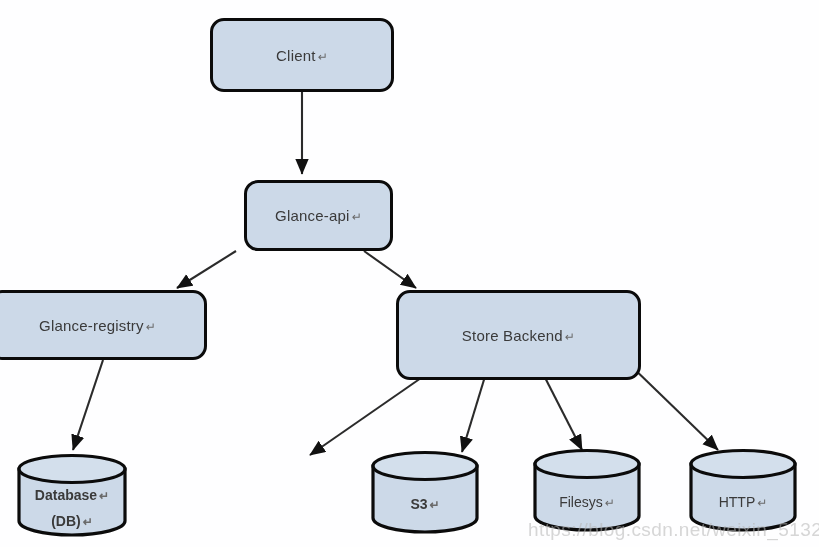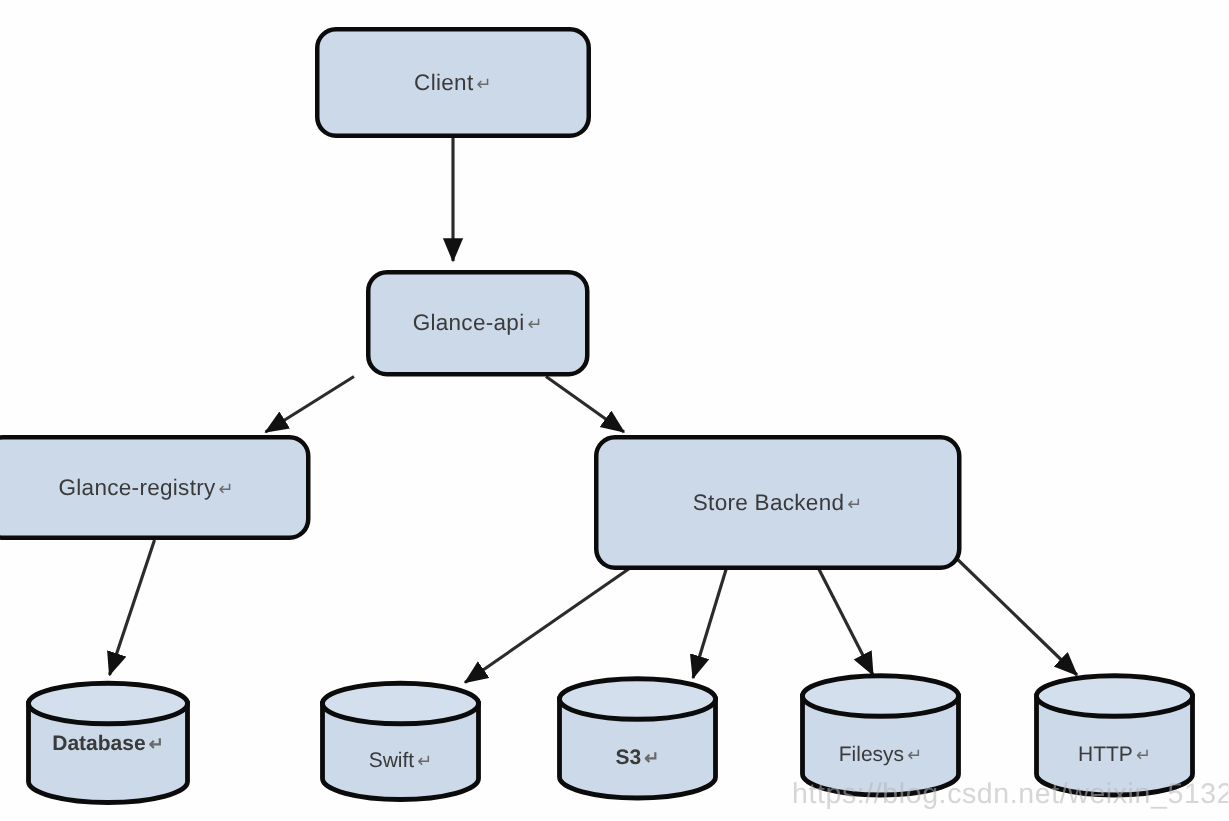--- a/index.html
+++ b/index.html
@@ -135,31 +135,25 @@
   </div>
 
   <div class="cyl" style="left:16px; top:455px; width:112px; height:61px;font-weight:bold;">
     <svg width="112" height="80" viewBox="0 0 112 80">
       <path d="M3,14 L3,66 A53,14 0 0 0 109,66 L109,14 Z" fill="#ccd9e8" stroke="#0b0b0b" stroke-width="3.2"></path>
       <ellipse cx="56" cy="14" rx="53" ry="13.5" fill="#d3dfec" stroke="#0b0b0b" stroke-width="3.2"></ellipse>
     </svg>
     <div class="cyl-text" style="top:32px;">
       <span>Database</span><span class="pilcrow">↵</span>
     </div>
+    <div class="cyl-text" style="top:58px;">
+      <span>(DB)</span><span class="pilcrow">↵</span>
+    </div>
   </div>
 
-  <div class="cyl" style="left:212px; top:455px; width:110px; height:78px;">
-    <svg width="110" height="78" viewBox="0 0 110 78">
-      <path d="M3,14 L3,64 A52,14 0 0 0 107,64 L107,14 Z" fill="#ccd9e8" stroke="#0b0b0b" stroke-width="3.2"></path>
-      <ellipse cx="55" cy="14" rx="52" ry="13.5" fill="#d3dfec" stroke="#0b0b0b" stroke-width="3.2"></ellipse>
-    </svg>
-    <div class="cyl-text" style="top:43px;">
-      <span>Swift</span><span class="pilcrow">↵</span>
-    </div>
-  </div>
 
   <div class="cyl" style="left:370px; top:452px; width:110px; height:80px;">
     <svg width="110" height="80" viewBox="0 0 110 80">
       <path d="M3,14 L3,66 A52,14 0 0 0 107,66 L107,14 Z" fill="#ccd9e8" stroke="#0b0b0b" stroke-width="3.2"></path>
       <ellipse cx="55" cy="14" rx="52" ry="13.5" fill="#d3dfec" stroke="#0b0b0b" stroke-width="3.2"></ellipse>
     </svg>
     <div class="cyl-text" style="top:44px;font-weight:bold;">
       <span>S3</span><span class="pilcrow">↵</span>
     </div>
   </div>

